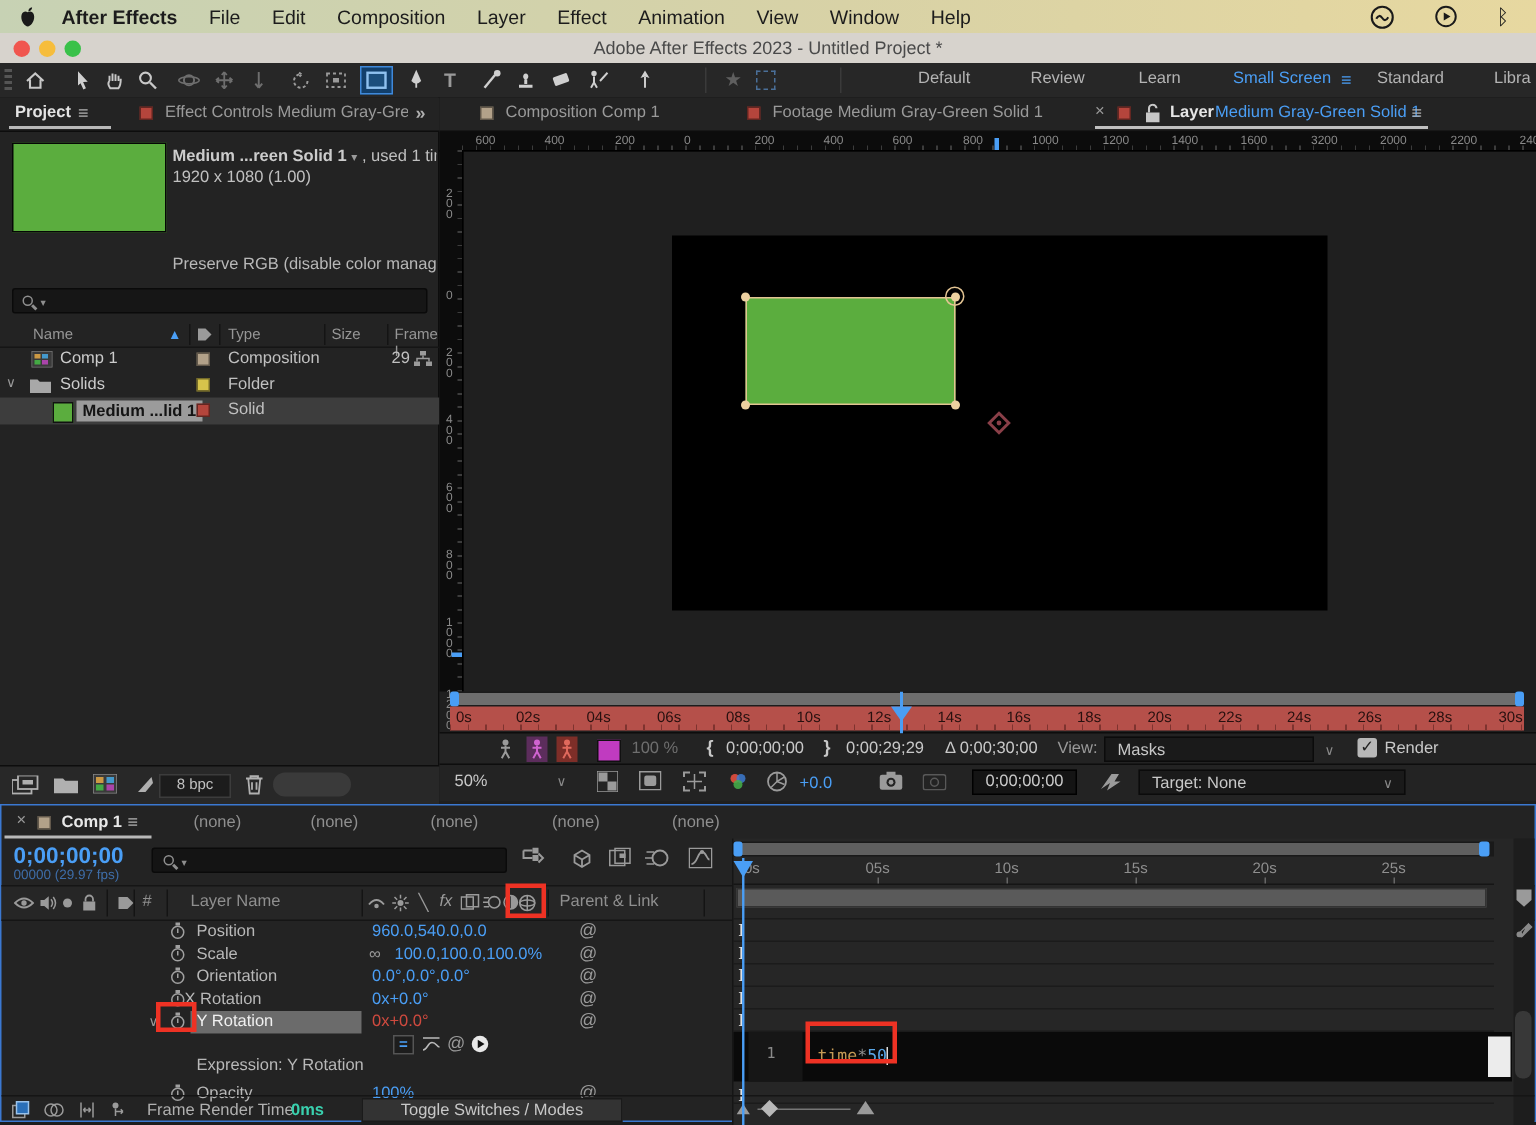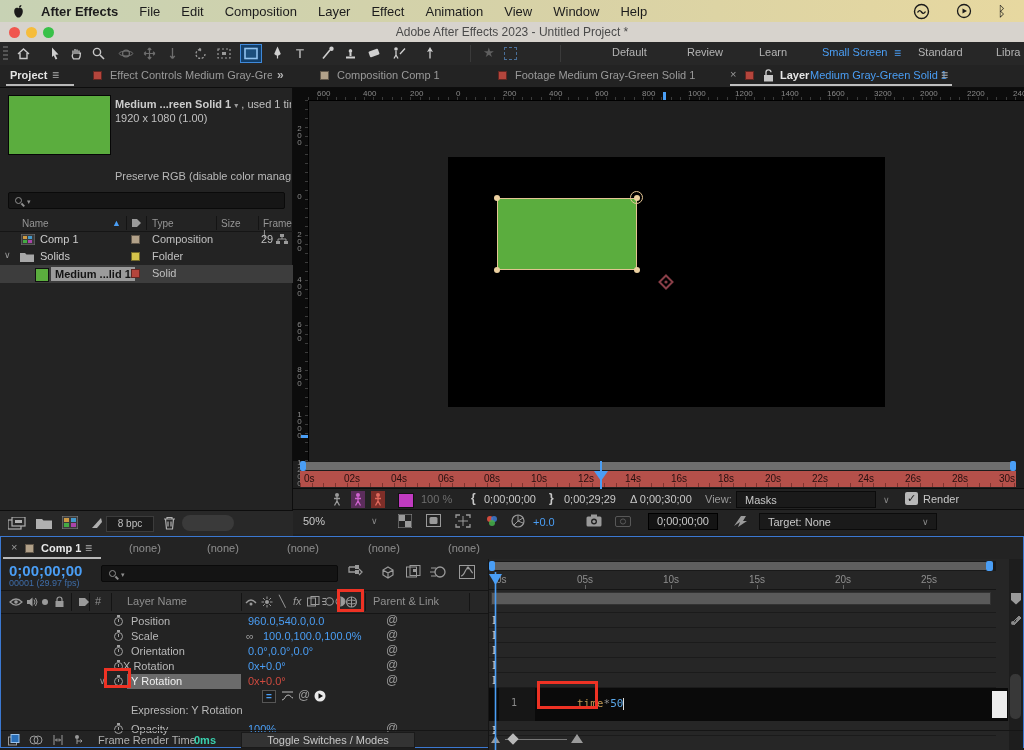--- a/index.html
+++ b/index.html
@@ -505,21 +505,21 @@
       <span class="a" style="left:2px;top:18px;width:98px;height:2px;background:#b8b8b8;"></span>
       <span class="a dim" style="left:128px;top:3px;">(none)</span>
       <span class="a dim" style="left:206px;top:3px;">(none)</span>
       <span class="a dim" style="left:286px;top:3px;">(none)</span>
       <span class="a dim" style="left:367px;top:3px;">(none)</span>
       <span class="a dim" style="left:447px;top:3px;">(none)</span>
     </div>
 
     <div class="a" style="left:0;top:22px;width:1022px;height:31px;">
       <span class="a" style="left:8px;top:3px;color:#4a9ef5;font-weight:700;font-size:15px;">0;00;00;00</span>
-      <span class="a" style="left:8px;top:19px;font-size:9px;color:#3e6da8;">00001 (29.97 fps)</span>
+      <span class="a" style="left:8px;top:19px;font-size:9px;color:#3e6da8;">00000 (29.97 fps)</span>
       <div class="a" style="left:100px;top:6px;width:237px;height:17px;background:#141414;border:1px solid #0a0a0a;border-radius:2px;box-sizing:border-box;">
         <span class="mag" style="left:7px;top:4px;"></span>
         <span class="a" style="left:19px;top:5px;color:#8f8f8f;font-size:7px;">▾</span>
       </div>
       <span class="a" style="left:346px;top:6px;">
           <svg width="18" height="14" viewBox="0 0 18 14">
             <path d="M2 2 H8 M2 2 V7 H8 M12 4 L15 7 L12 10" fill="none" stroke="#9a9a9a" stroke-width="1.3"></path>
             <rect x="8" y="0" width="4" height="4" fill="#9a9a9a"></rect>
             <rect x="8" y="5" width="4" height="4" fill="#9a9a9a"></rect>
           </svg>
@@ -721,21 +721,21 @@
       <div class="a" style="left:0;top:113px;width:507px;height:1px;background:#1b1b1b;"></div>
       <span class="ibeam" style="left:3px;top:116px;">I</span>
       <div class="a" style="left:0;top:128px;width:507px;height:1px;background:#1b1b1b;"></div>
       <span class="ibeam" style="left:3px;top:166px;">I</span>
 
       <div class="a" style="left:0;top:129px;width:519px;height:33px;background:#0a0a0a;">
         <div class="a" style="left:10px;top:0;width:36px;height:33px;background:#161616;">
           <span class="a mono" style="left:12px;top:9px;color:#8a8a8a;font-size:10px;">1</span>
         </div>
         <span class="a mono" style="left:56px;top:9px;font-size:11px;">
-          <span style="color:#c49a55;margin-left:32px;">time</span><span style="color:#8f8f8f;">*</span><span style="color:#5aa7e8;">50</span><span style="display:inline-block;width:1px;height:12px;background:#ddd;vertical-align:middle;"></span>
+          <span style="color:#c49a55;">time</span><span style="color:#8f8f8f;">*</span><span style="color:#5aa7e8;">50</span><span style="display:inline-block;width:1px;height:12px;background:#ddd;vertical-align:middle;"></span>
         </span>
         <span class="a" style="left:503px;top:3px;width:15px;height:27px;background:#ececec;"></span>
       </div>
       <div class="a" style="left:0;top:176px;width:507px;height:1px;background:#1b1b1b;"></div>
 
       <span class="a" style="left:-1px;top:13px;z-index:6;">
         <svg width="15" height="191" viewBox="0 0 15 191">
             <path d="M1 2 H14 L7.5 13 Z" fill="#4a9ef5"></path>
             <rect x="6.7" y="0" width="1.6" height="191" fill="#4a9ef5"></rect>
           </svg>

